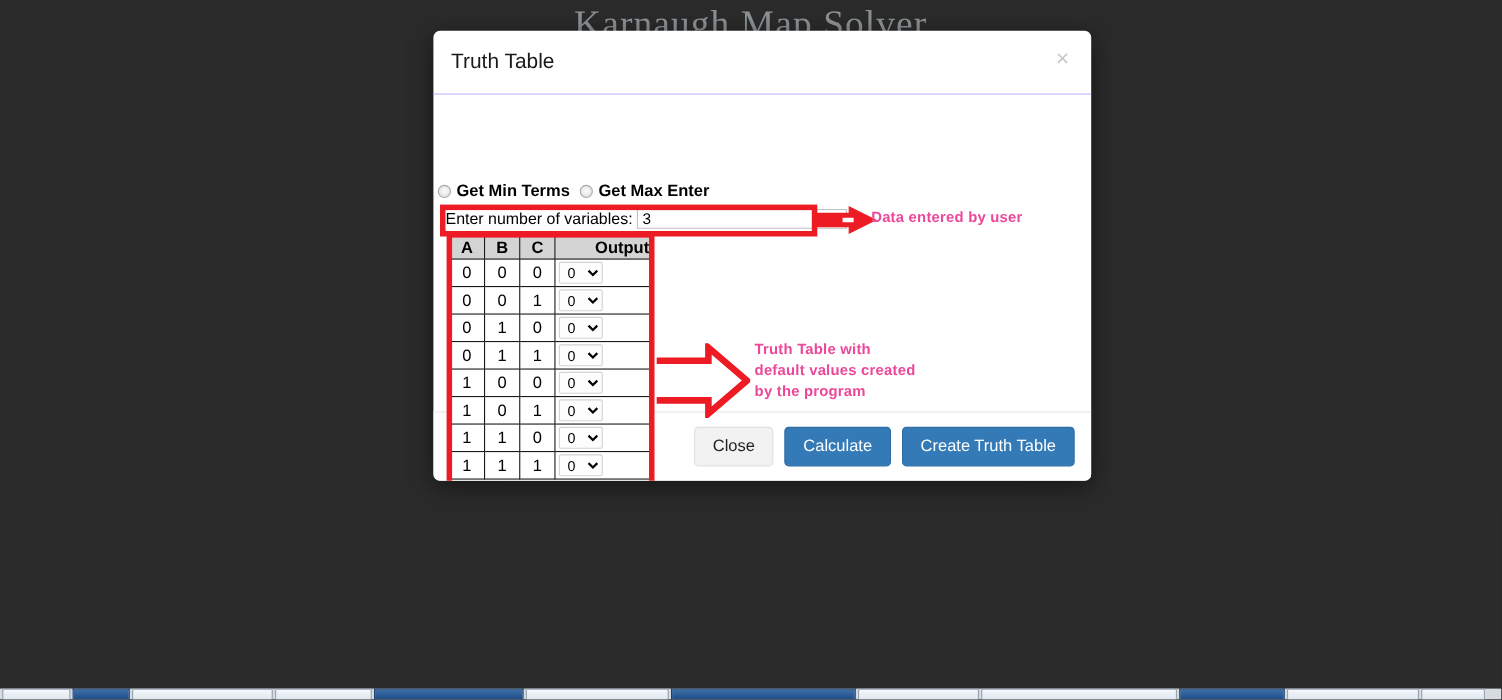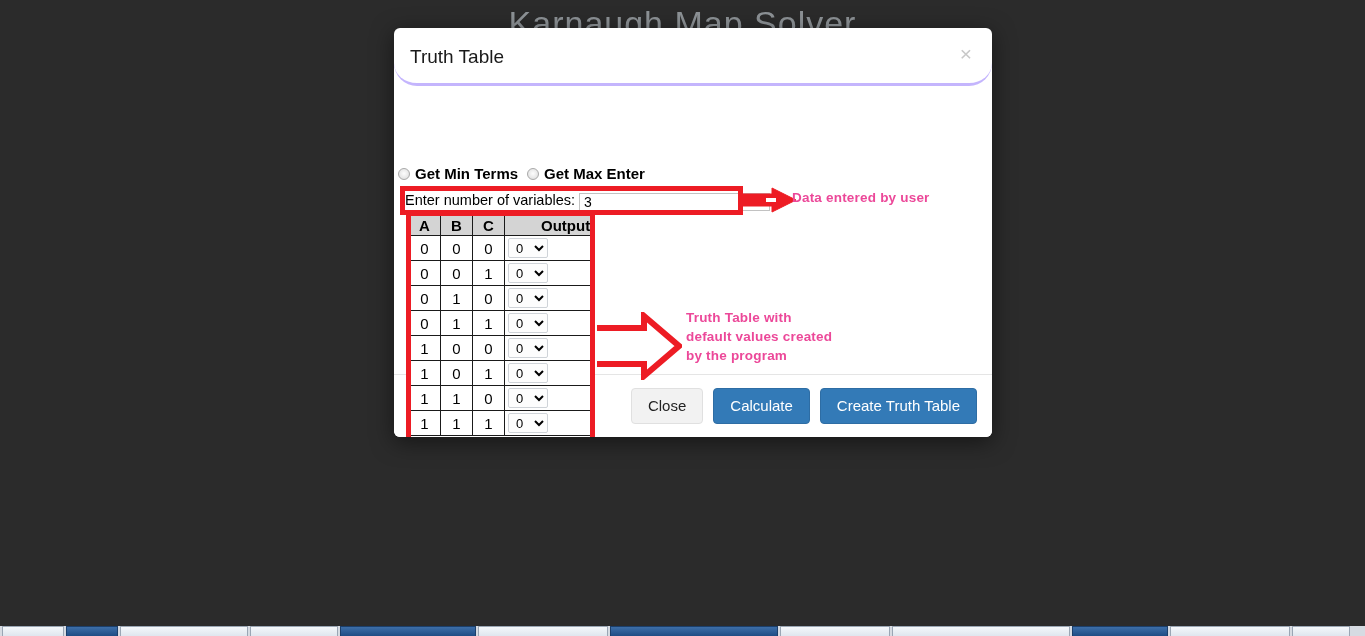--- a/index.html
+++ b/index.html
@@ -27,20 +27,21 @@
     position: absolute;
     left: 0;
     top: 4px;
     width: 1365px;
     text-align: center;
     font-size: 34px;
     color: #8d9296;
     letter-spacing: 1px;
     white-space: nowrap;
     font-weight: 400;
+    font-family: Liberation Serif, serif;
   }
 
   
   #taskbar {
     position: absolute;
     left: 0;
     bottom: 0;
     width: 1365px;
     height: 10px;
     background: #d6dbe2;
@@ -69,23 +70,22 @@
     top: 28px;
     width: 598px;
     background: #ffffff;
     border-radius: 6px;
     box-shadow: 0 5px 22px rgba(0,0,0,0.5);
     overflow: hidden;
   }
   #modal-header {
     position: relative;
     height: 58px;
-    border-bottom: 3px solid #c4b5fd;
-    box-sizing: border-box;
-    border-radius: 23px;
+    border-bottom: 1px solid #c4b5fd;
+    box-sizing: border-box;
   }
   #modal-title {
     position: absolute;
     left: 16px;
     top: 18px;
     font-size: 19px;
     color: #1a1a1a;
     font-weight: 400;
   }
   #modal-close {
@@ -136,21 +136,21 @@
     display: inline-block;
     box-sizing: border-box;
   }
 
   
   #vars-row {
     position: absolute;
     left: 11px;
     top: 104px;
     display: flex;
-    align-items: flex-end;
+    align-items: flex-start;
     width: 326px;
     height: 21px;
   }
   #vars-label {
     font-size: 14.5px;
     color: #000;
     white-space: nowrap;
     line-height: 21px;
     padding-right: 4px;
   }

